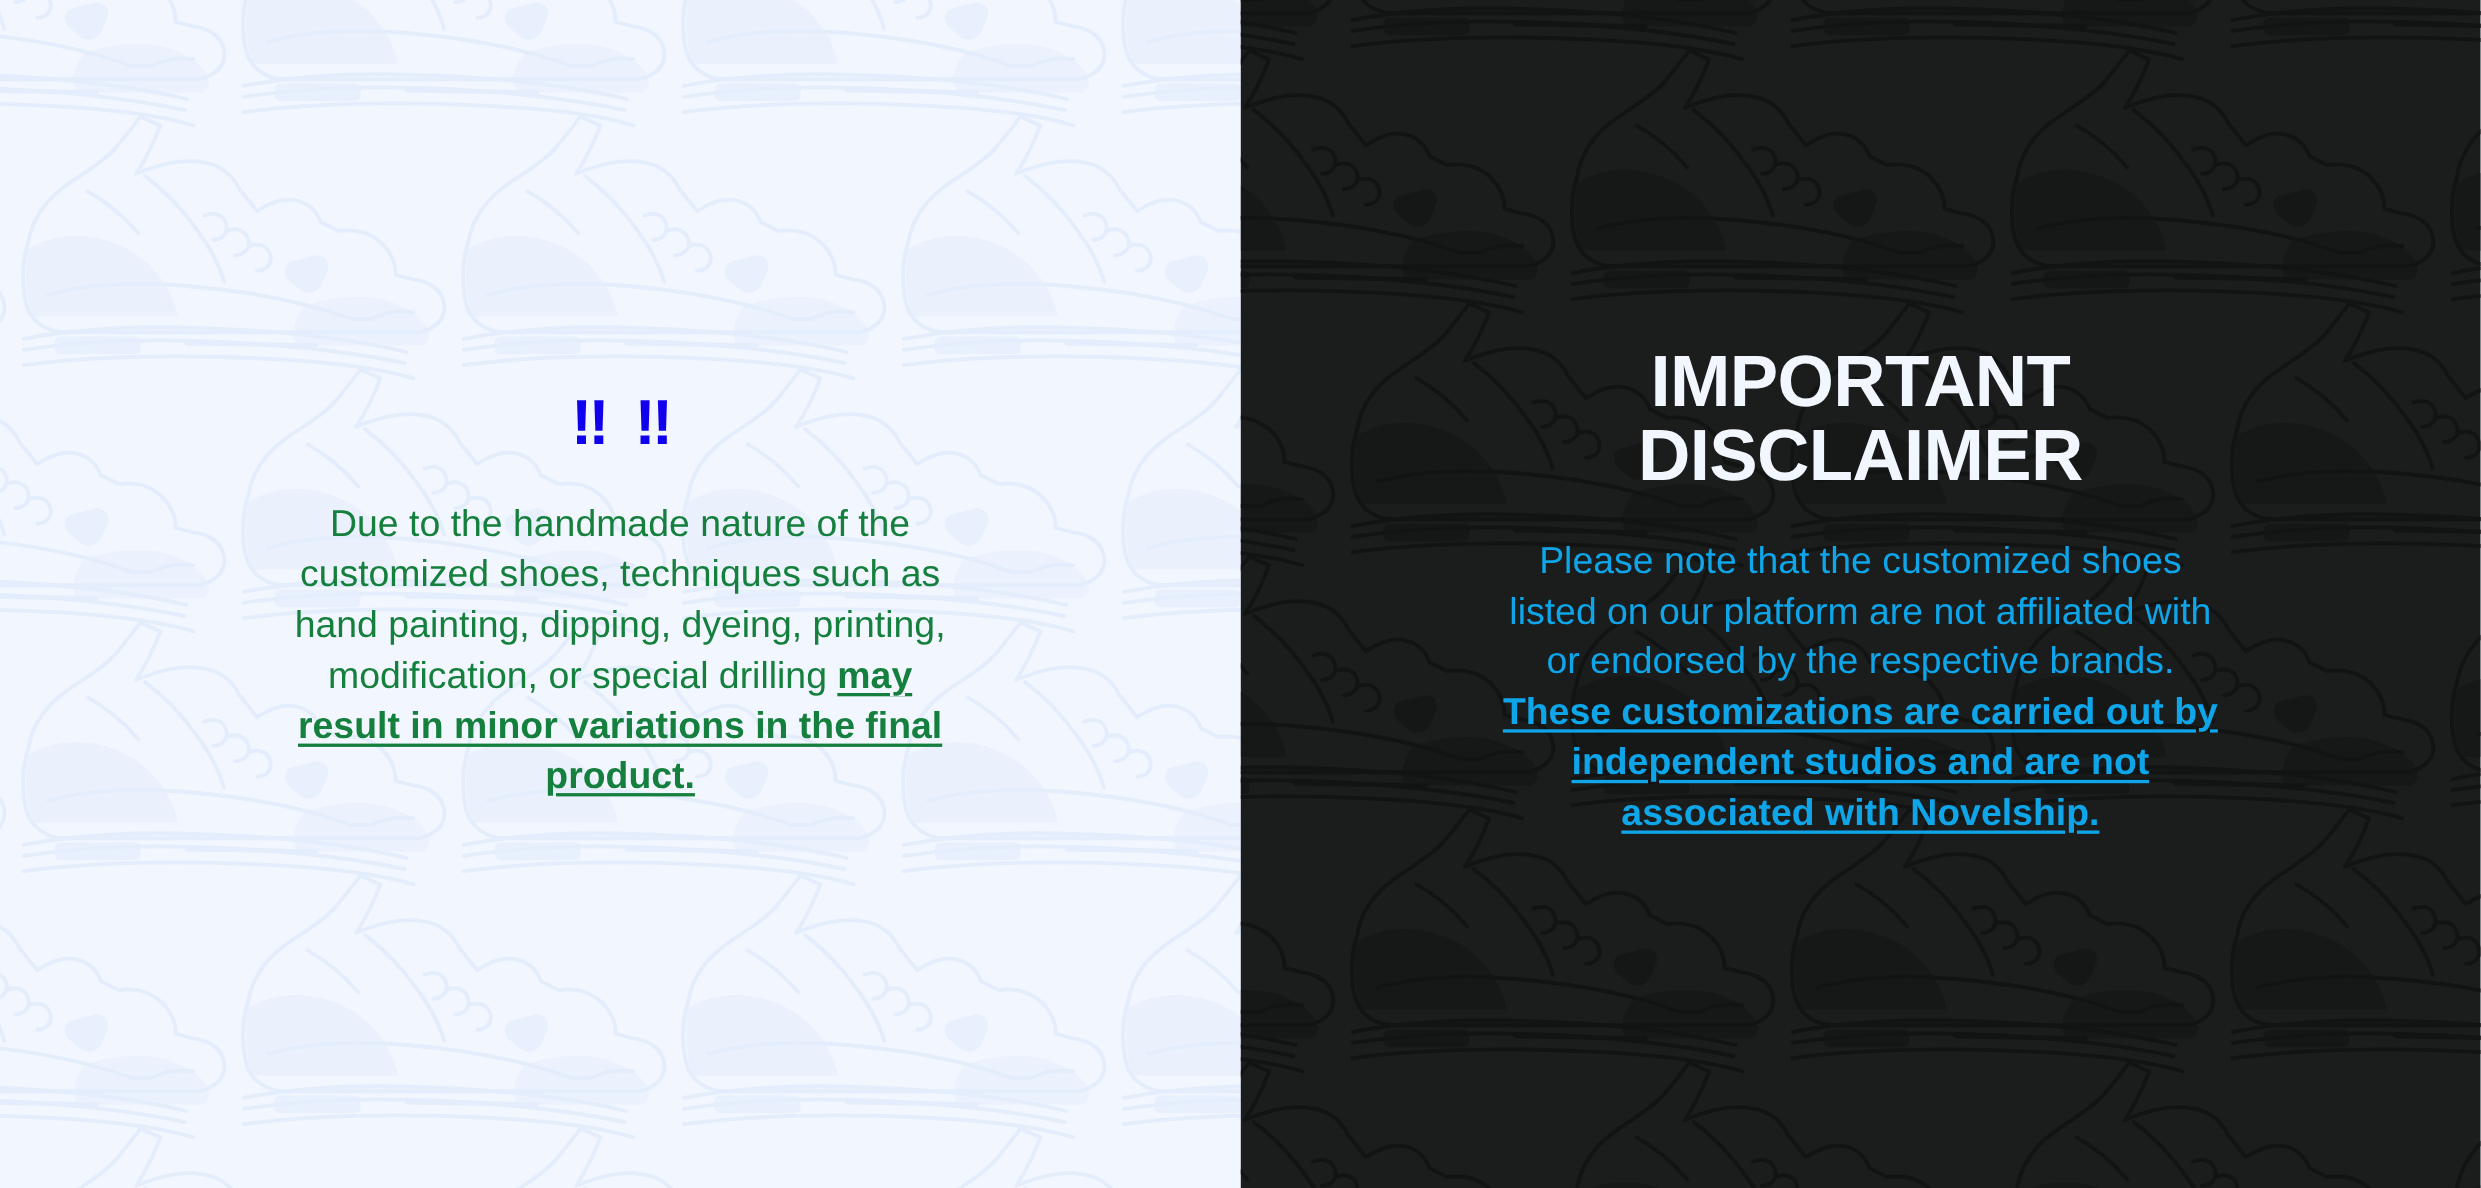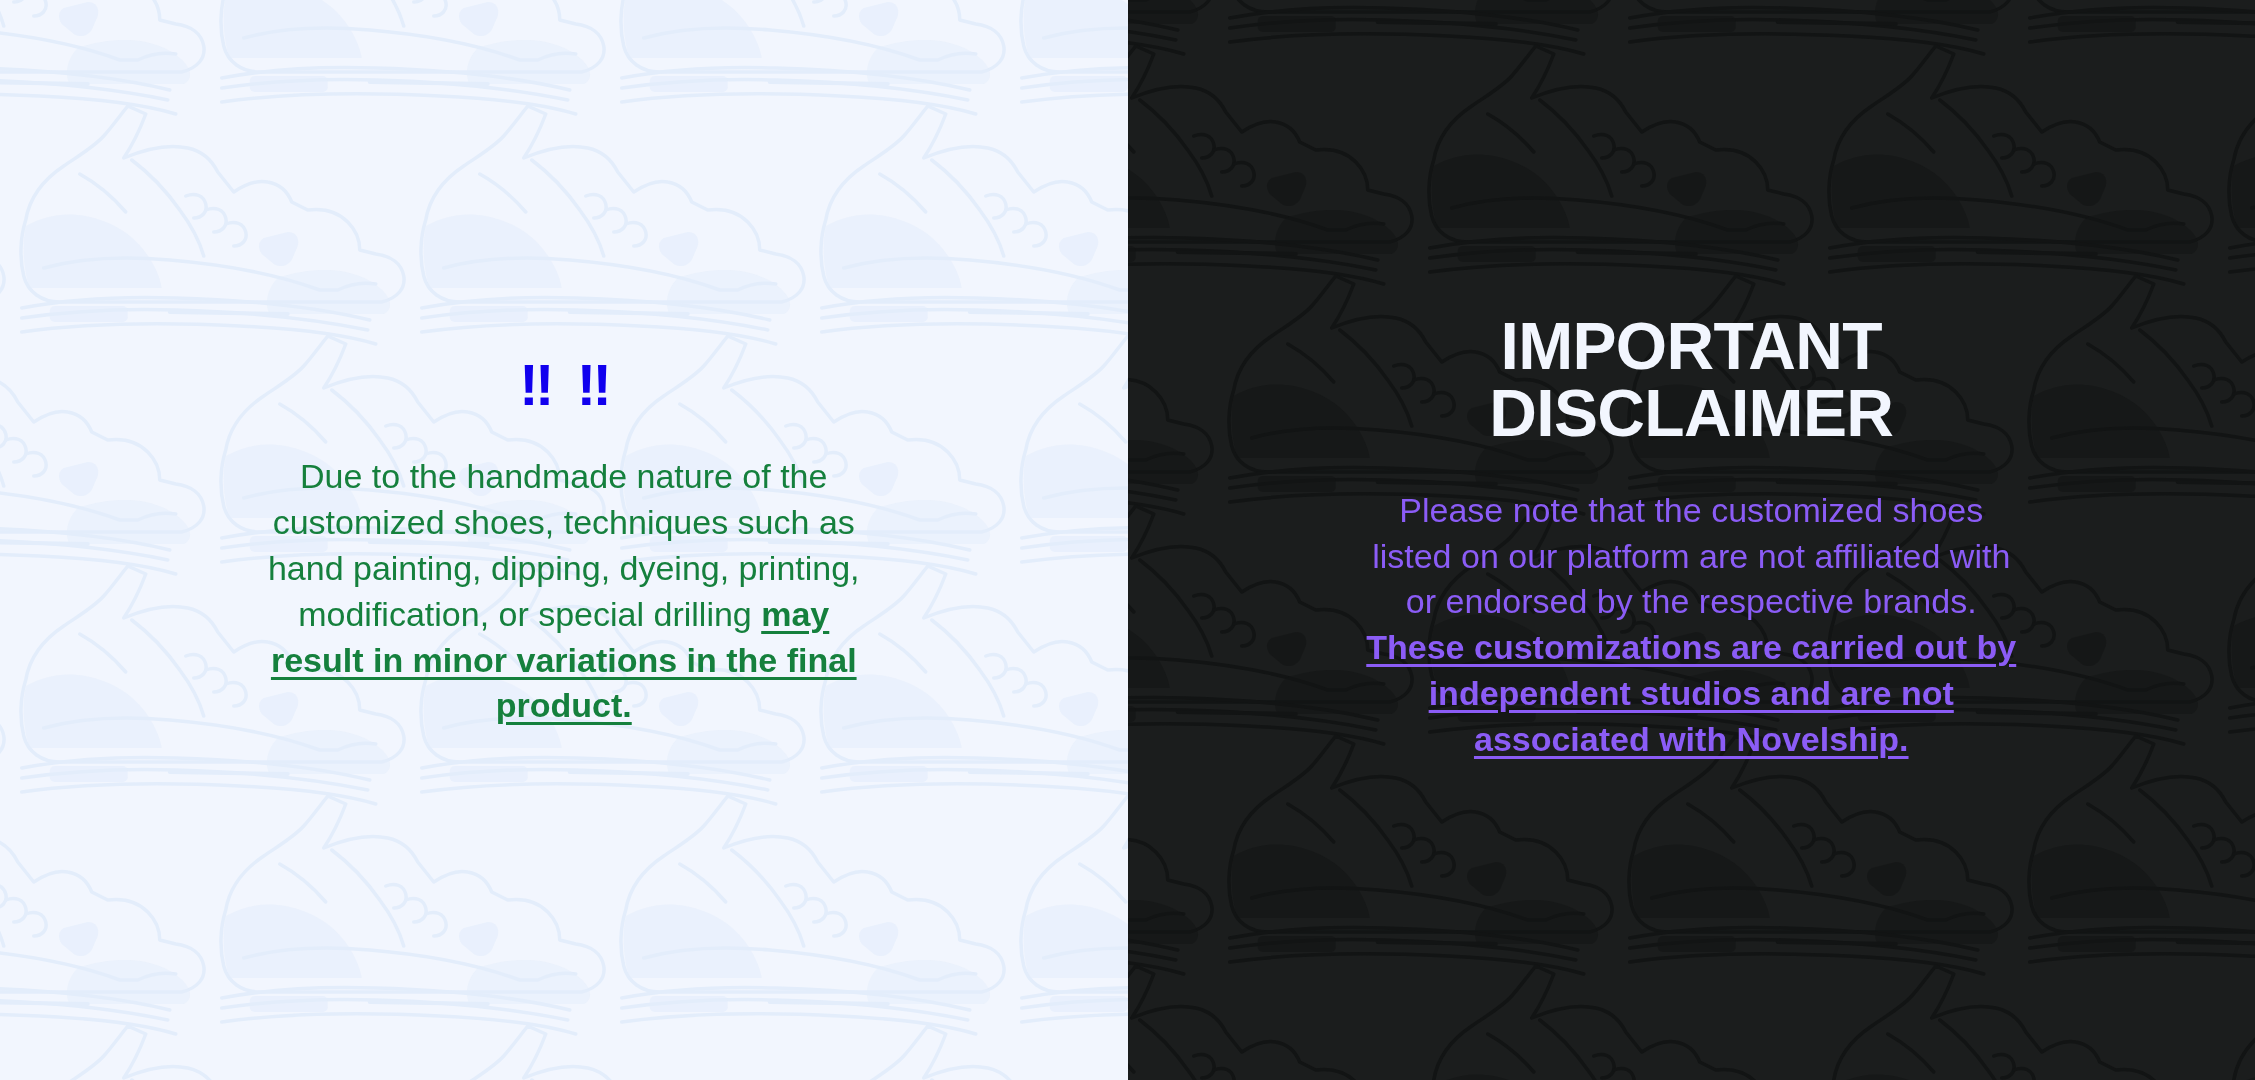--- a/index.html
+++ b/index.html
@@ -101,21 +101,21 @@
     line-height: 1.35;
   }
   .body-copy--light {
     color: #15803d;
     margin-top: 38px;
     max-width: 620px;
     margin-left: auto;
     margin-right: auto;
   }
   .body-copy--dark {
-    color: #8b5cf6;
+    color: #0ea5e9;
     margin-top: 40px;
     max-width: 650px;
     margin-left: auto;
     margin-right: auto;
     text-align: center;
   }
   .body-copy .stress {
     font-weight: 800;
     text-decoration: underline;
     text-decoration-thickness: 3px;

